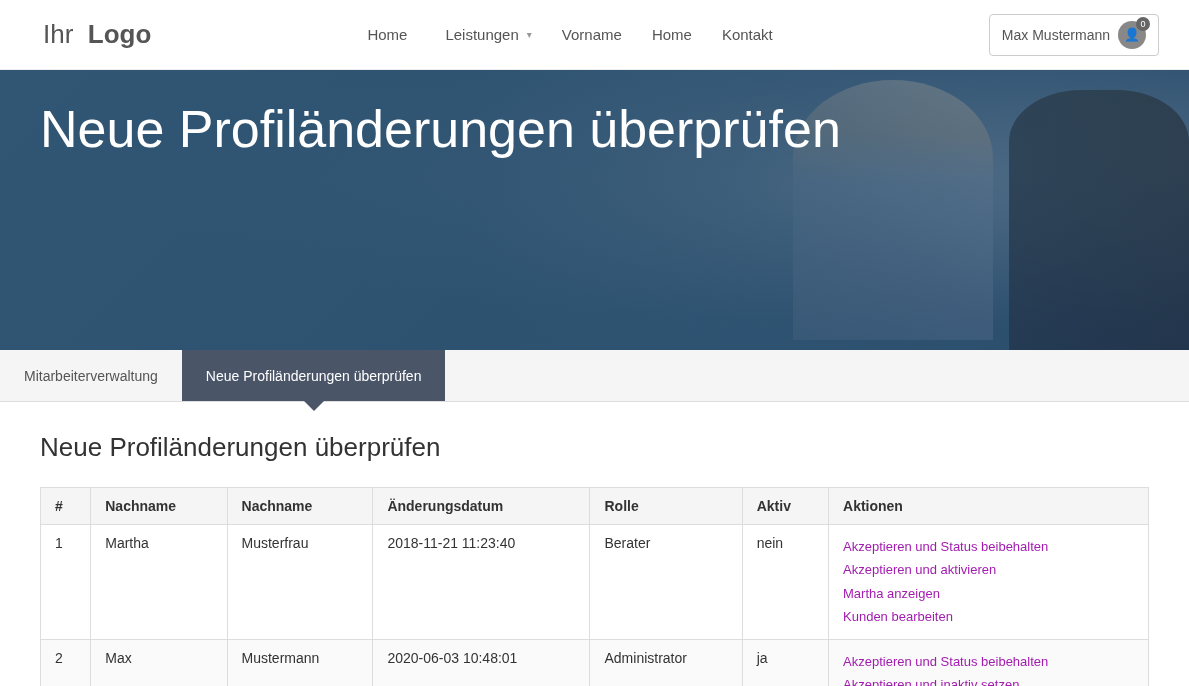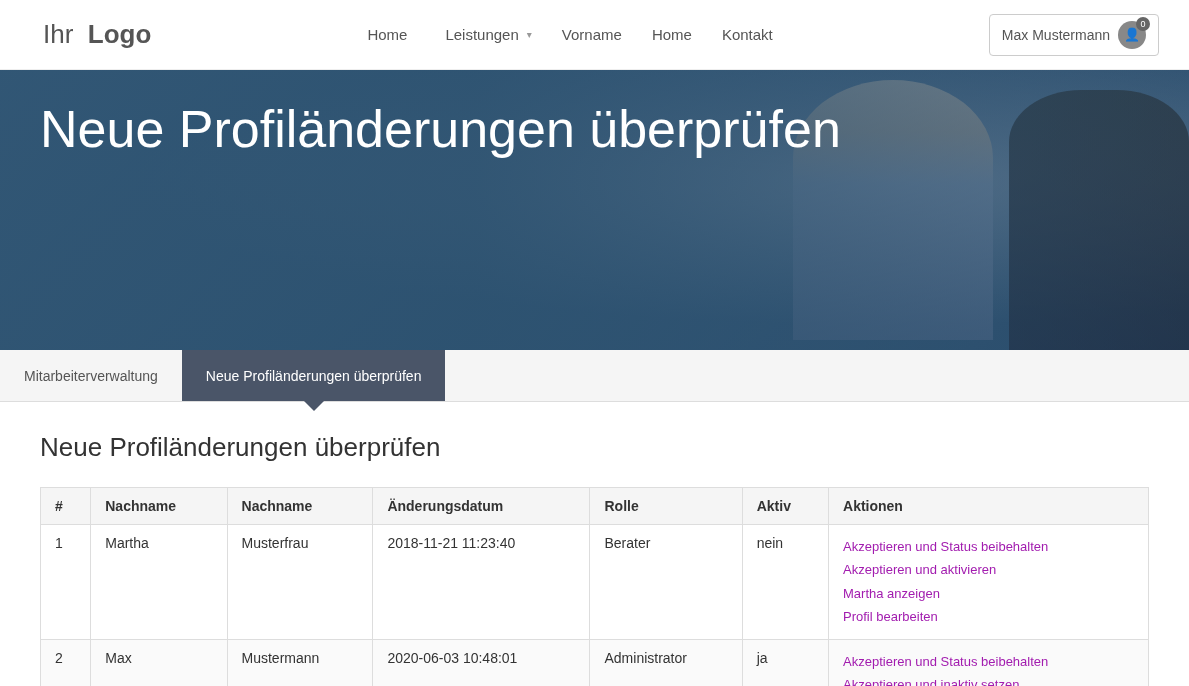--- a/index.html
+++ b/index.html
@@ -311,21 +311,21 @@
           <td>1</td>
           <td>Martha</td>
           <td>Musterfrau</td>
           <td>2018-11-21 11:23:40</td>
           <td>Berater</td>
           <td>nein</td>
           <td>
             <a href="#" class="table-action-link">Akzeptieren und Status beibehalten</a>
             <a href="#" class="table-action-link">Akzeptieren und aktivieren</a>
             <a href="#" class="table-action-link">Martha anzeigen</a>
-            <a href="#" class="table-action-link">Profil bearbeiten</a>
+            <a href="#" class="table-action-link">Kunden bearbeiten</a>
           </td>
         </tr>
         <tr>
           <td>2</td>
           <td>Max</td>
           <td>Mustermann</td>
           <td>2020-06-03 10:48:01</td>
           <td>Administrator</td>
           <td>ja</td>
           <td>

